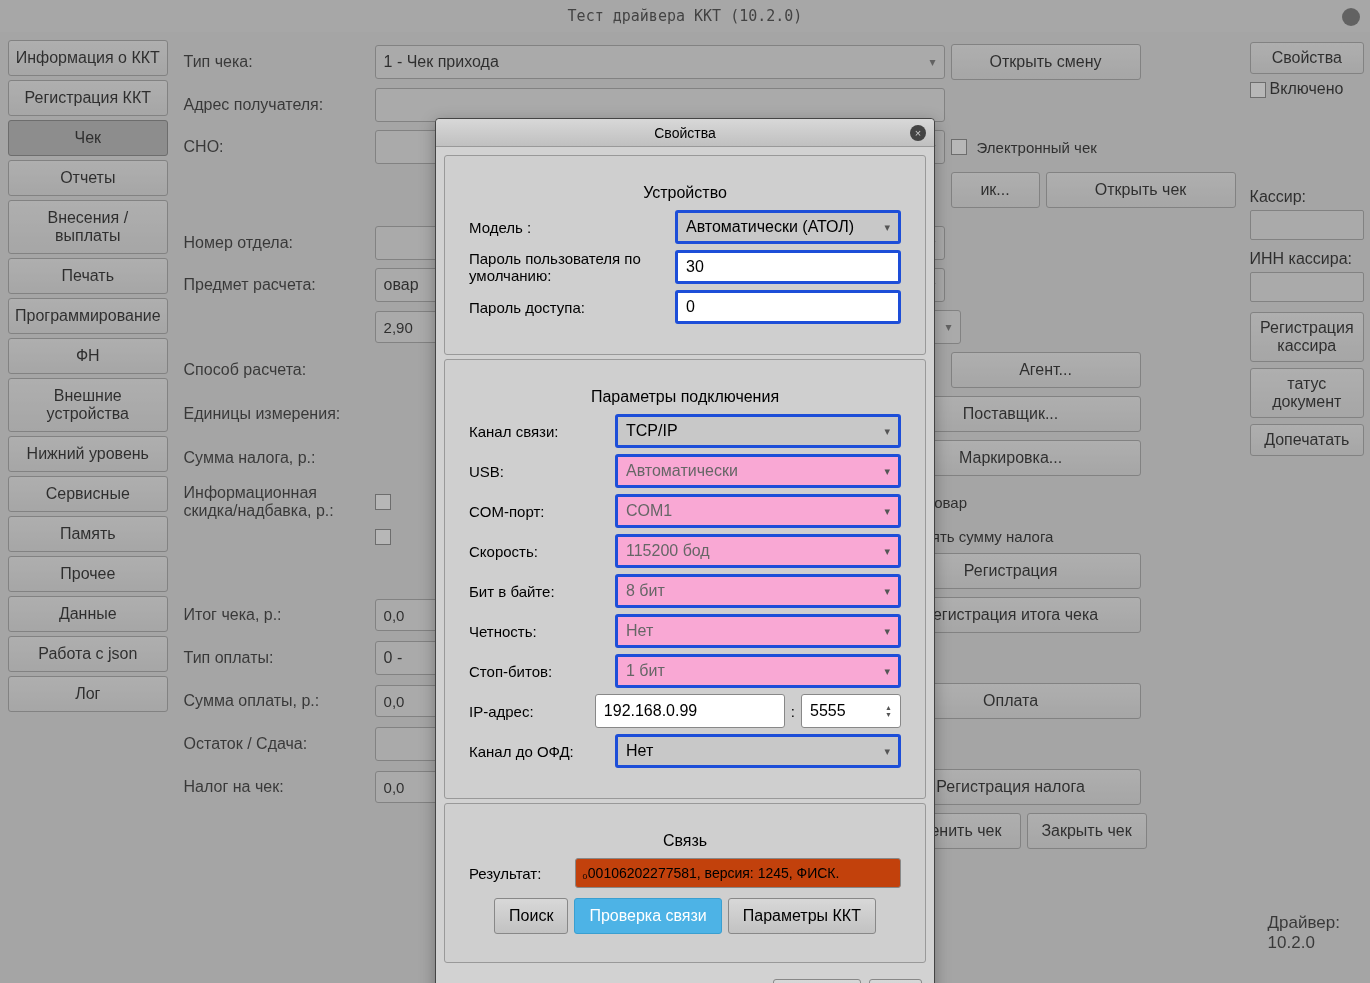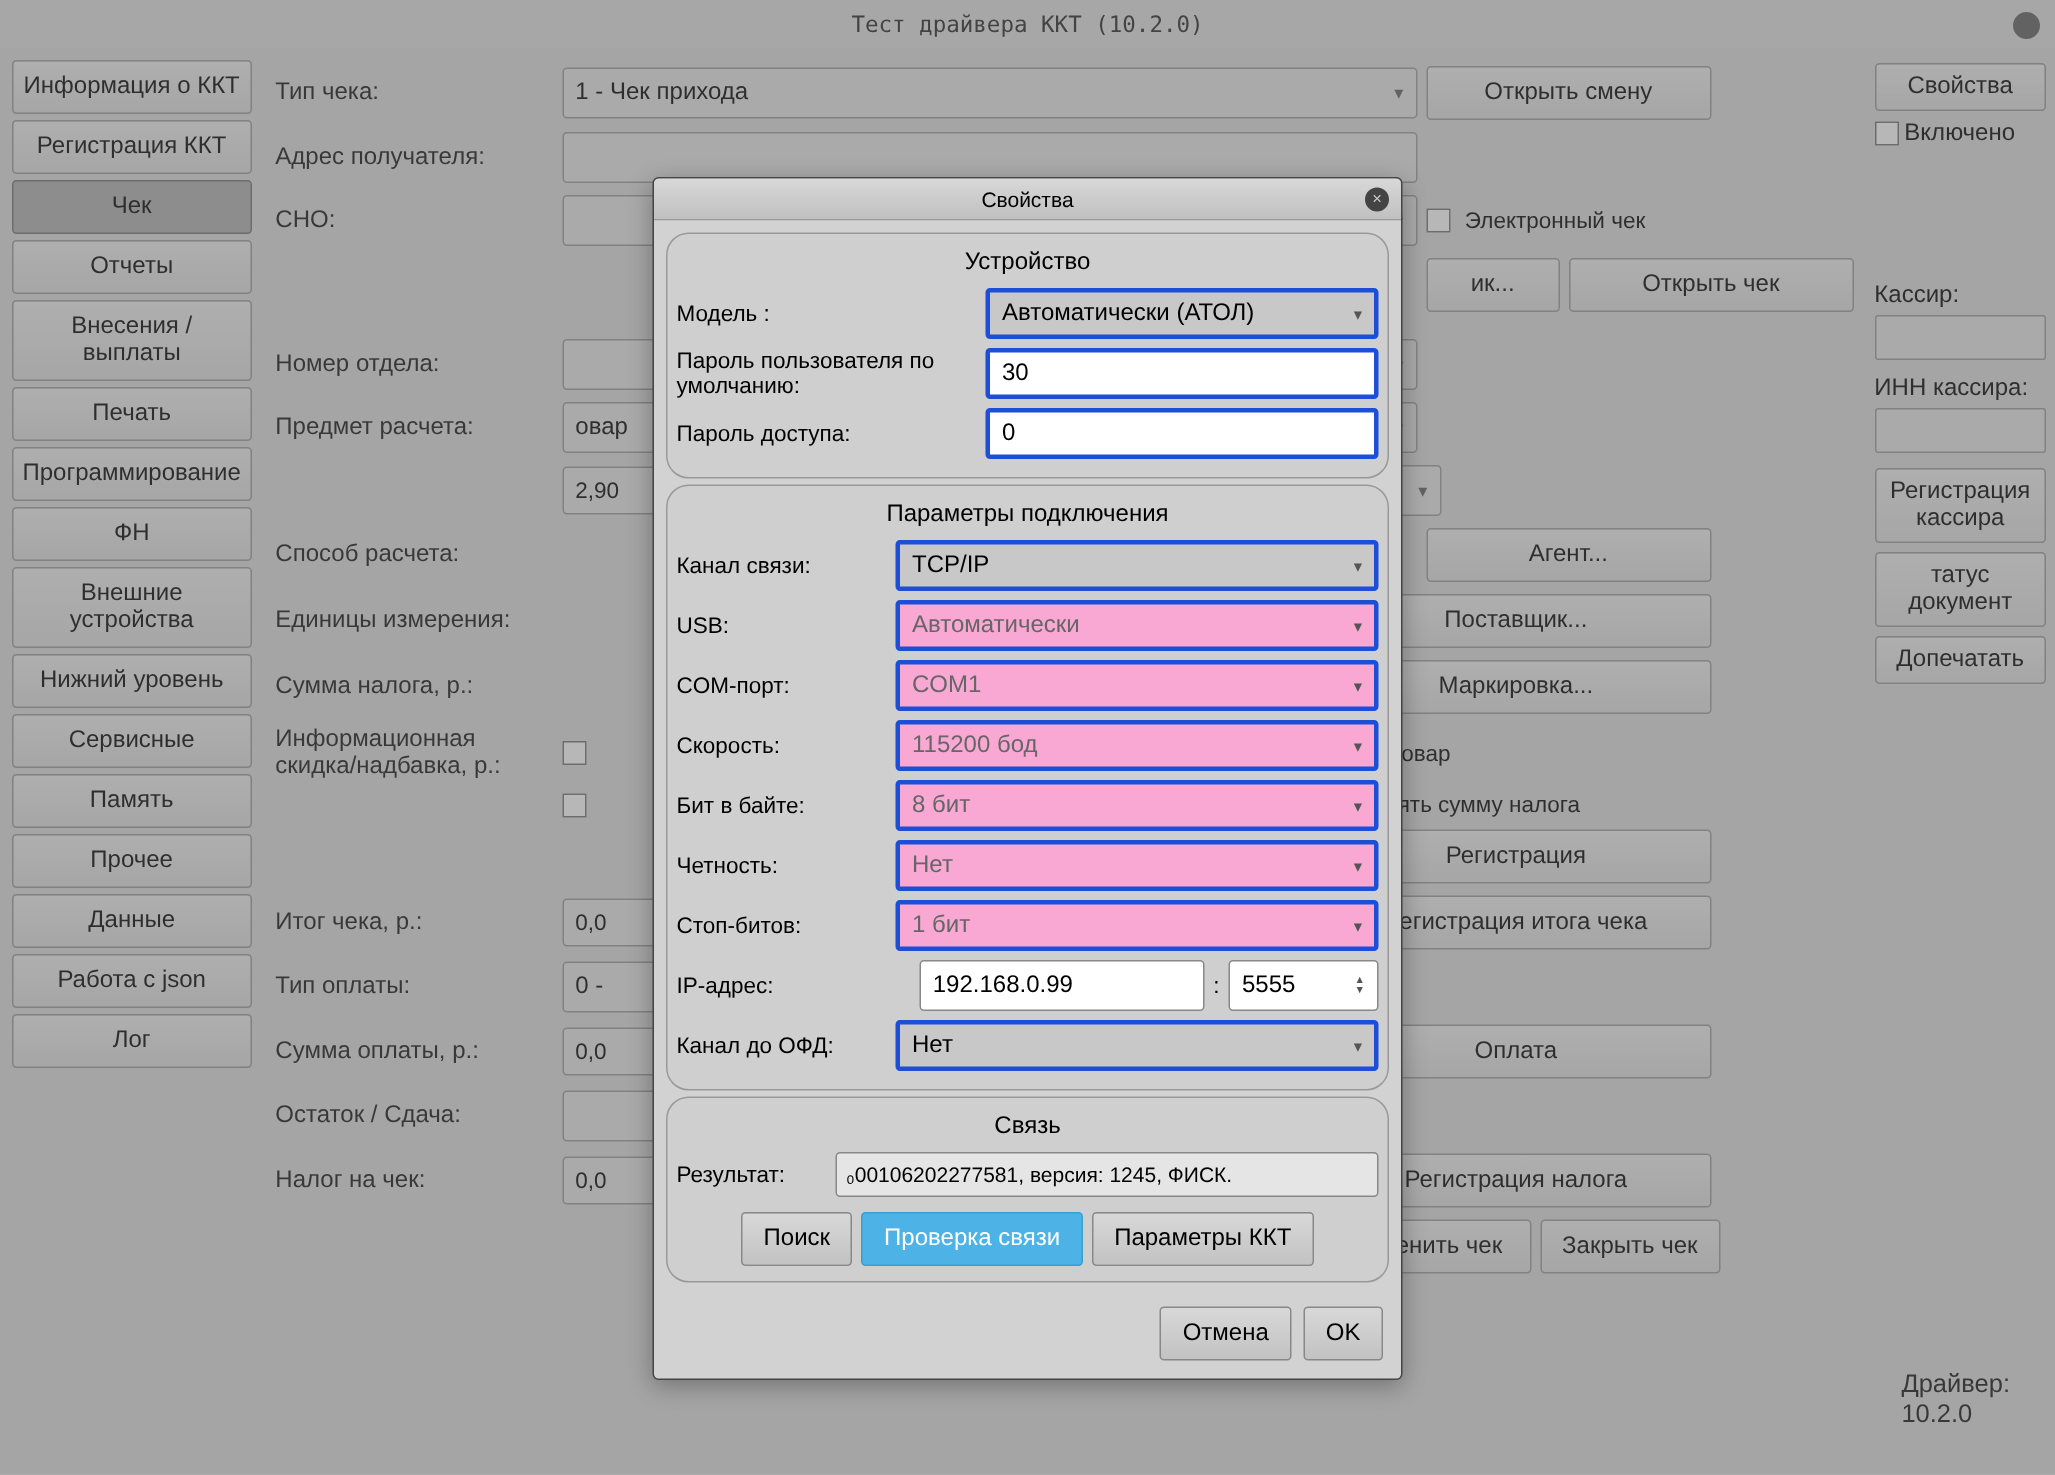--- a/index.html
+++ b/index.html
@@ -157,23 +157,23 @@
   background: #444;
   border-radius: 50%;
   color: #ccc;
   font-size: 11px;
   text-align: center;
   line-height: 16px;
 }
 .dlg-body { padding: 4px; }
 .groupbox {
   border: 1px solid #999;
-  border-radius: 15px;
+  border-radius: 3px;
   margin: 4px;
-  padding: 6px;
+  padding: 24px;
   background: #cfcfcf;
 }
 .group-title {
   text-align: center;
   font-size: 16px;
   padding: 4px 0 8px 0;
 }
 .frow { display: flex; align-items: center; gap: 6px; margin-bottom: 6px; }
 .flbl { width: 140px; font-size: 15px; }
 .flbl.wide { width: 200px; }
@@ -213,21 +213,21 @@
   cursor: pointer;
 }
 .dbtn.primary {
   background: #4db3e6;
   color: #fff;
   border-color: #3a9fd0;
 }
 .iprow { display: flex; gap: 6px; align-items: center; flex: 1; margin-left: 48px; }
 .ipin { width: 190px; height: 34px; background: #fff; border: 1px solid #888; border-radius: 3px; padding: 4px 8px; font-size: 16px; display: flex; align-items: center; }
 .portin { width: 100px; height: 34px; background: #fff; border: 1px solid #888; border-radius: 3px; padding: 4px 8px; font-size: 16px; display: flex; align-items: center; justify-content: space-between; }
-.resin { flex: 1; height: 30px; background: #e5e5e5; border: 1px solid #888; border-radius: 3px; padding: 4px 6px; font-size: 14px; display: flex; align-items: center; overflow: hidden; white-space: nowrap; }
+.resin { flex: 1; height: 30px; background: #c2410c; border: 1px solid #888; border-radius: 3px; padding: 4px 6px; font-size: 14px; display: flex; align-items: center; overflow: hidden; white-space: nowrap; }
 </style>
 </head>
 <body>
 
 <div class="titlebar">
   <span>Тест драйвера ККТ (10.2.0)</span>
   <span class="close"></span>
 </div>
 
 <div class="main">

